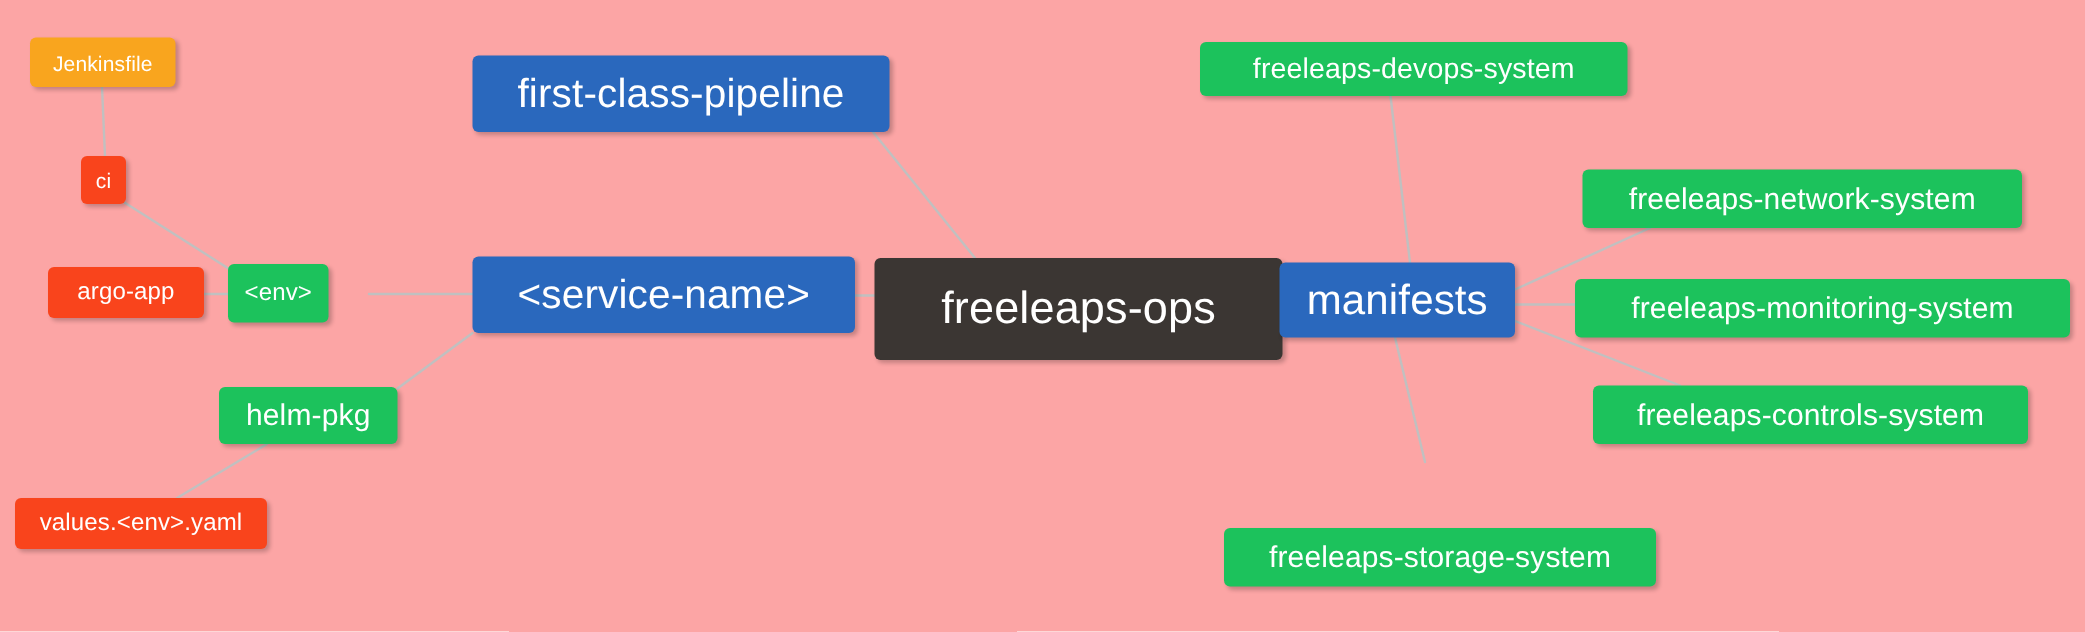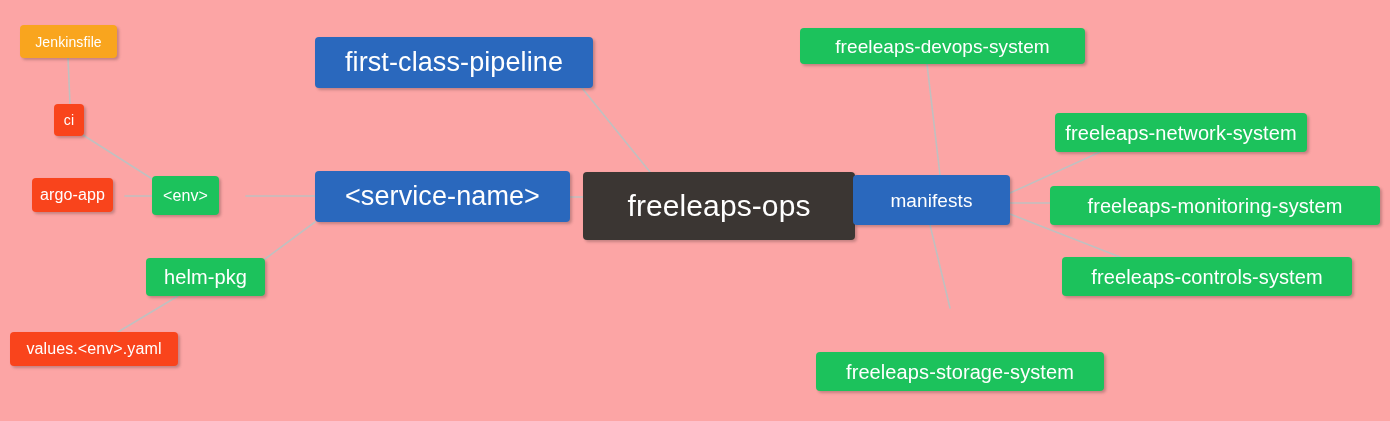--- a/index.html
+++ b/index.html
@@ -70,48 +70,48 @@
       <line x1="1010" y1="214" x2="1120" y2="257" stroke="#c0c0c0" stroke-width="1.6" stroke-linecap="round"></line>
       <line x1="930" y1="225" x2="950" y2="308" stroke="#c0c0c0" stroke-width="1.6" stroke-linecap="round"></line>
     </svg>
   <div id="node-layer">
       <div class="node c-orange" style="left: 20px; top: 25px; width: 97px; height: 33px; font-size: 14px;">
         <span class="node-label">Jenkinsfile</span>
       </div>
       <div class="node c-red" style="left: 54px; top: 104px; width: 30px; height: 32px; font-size: 14px;">
         <span class="node-label">ci</span>
       </div>
-      <div class="node c-red" style="left: 32px; top: 178px; width: 81px; height: 34px; font-size: 16px;">
+      <div class="node c-red" style="left: 32px; top: 178px; width: 104px; height: 34px; font-size: 16px;">
         <span class="node-label">argo-app</span>
       </div>
       <div class="node c-green" style="left: 152px; top: 176px; width: 67px; height: 39px; font-size: 16px;">
         <span class="node-label">&lt;env&gt;</span>
       </div>
       <div class="node c-green" style="left: 146px; top: 258px; width: 119px; height: 38px; font-size: 20px;">
         <span class="node-label">helm-pkg</span>
       </div>
       <div class="node c-red" style="left: 10px; top: 332px; width: 168px; height: 34px; font-size: 16px;">
         <span class="node-label">values.&lt;env&gt;.yaml</span>
       </div>
       <div class="node c-blue" style="left: 315px; top: 37px; width: 278px; height: 51px; font-size: 27px;">
         <span class="node-label">first-class-pipeline</span>
       </div>
       <div class="node c-blue" style="left: 315px; top: 171px; width: 255px; height: 51px; font-size: 27px;">
         <span class="node-label">&lt;service-name&gt;</span>
       </div>
       <div class="node c-root" style="left: 583px; top: 172px; width: 272px; height: 68px; font-size: 30px;">
         <span class="node-label">freeleaps-ops</span>
       </div>
-      <div class="node c-blue" style="left: 853px; top: 175px; width: 157px; height: 50px; font-size: 19px;">
+      <div class="node c-blue" style="left: 853px; top: 175px; width: 157px; height: 50px; font-size: 28px;">
         <span class="node-label">manifests</span>
       </div>
       <div class="node c-green" style="left: 800px; top: 28px; width: 285px; height: 36px; font-size: 19px;">
         <span class="node-label">freeleaps-devops-system</span>
       </div>
-      <div class="node c-green" style="left: 1055px; top: 113px; width: 252px; height: 39px; font-size: 20px;">
+      <div class="node c-green" style="left: 1055px; top: 113px; width: 293px; height: 39px; font-size: 20px;">
         <span class="node-label">freeleaps-network-system</span>
       </div>
       <div class="node c-green" style="left: 1050px; top: 186px; width: 330px; height: 39px; font-size: 20px;">
         <span class="node-label">freeleaps-monitoring-system</span>
       </div>
       <div class="node c-green" style="left: 1062px; top: 257px; width: 290px; height: 39px; font-size: 20px;">
         <span class="node-label">freeleaps-controls-system</span>
       </div>
       <div class="node c-green" style="left: 816px; top: 308px; width: 288px; height: 39px; font-size: 20px; margin-top: 44px;">
         <span class="node-label">freeleaps-storage-system</span>

